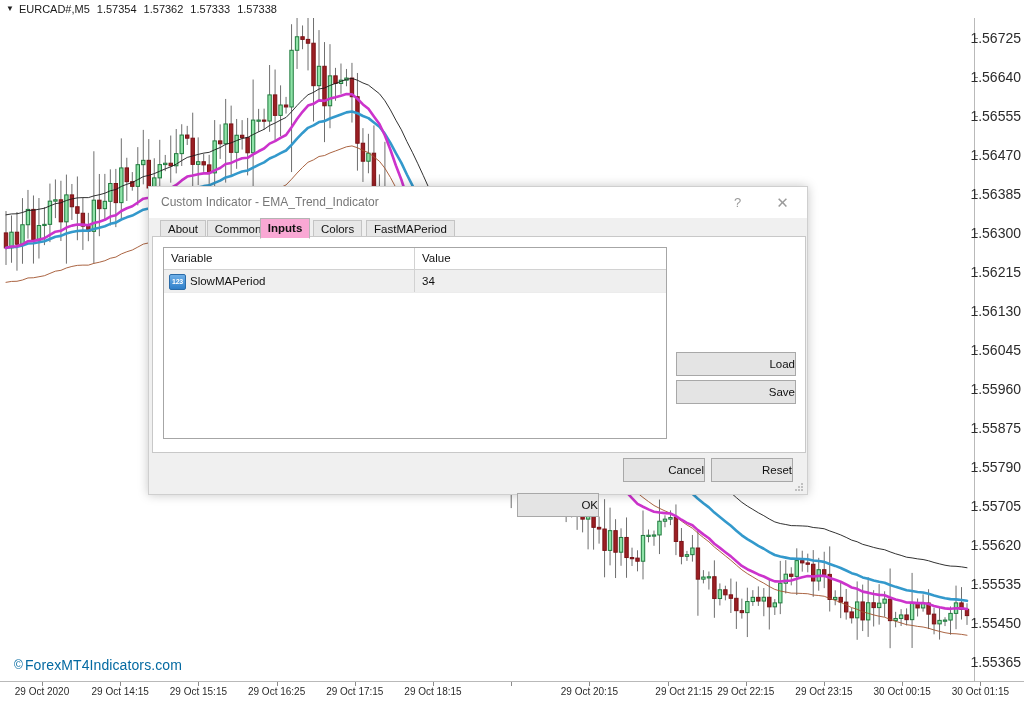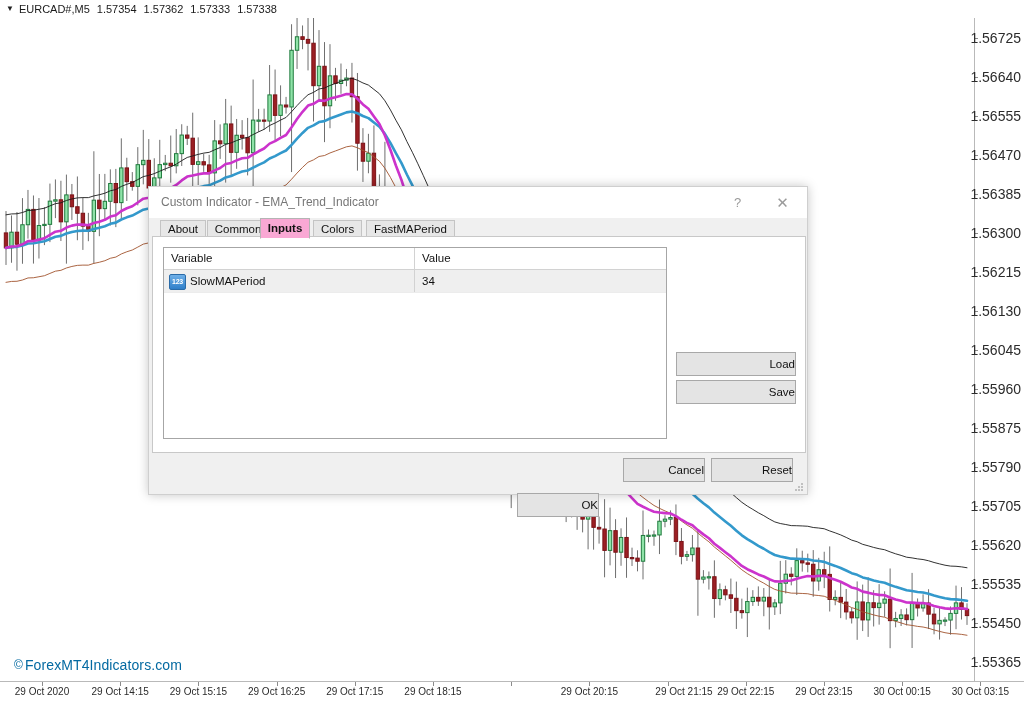--- a/index.html
+++ b/index.html
@@ -561,21 +561,21 @@
       <div class="tl" style="left: 589.4px;">29 Oct 20:15</div>
       <div class="tick" style="left: 667.6px;"></div>
       <div class="tl" style="left: 684px;">29 Oct 21:15</div>
       <div class="tick" style="left: 745.8px;"></div>
       <div class="tl" style="left: 745.8px;">29 Oct 22:15</div>
       <div class="tick" style="left: 824px;"></div>
       <div class="tl" style="left: 824px;">29 Oct 23:15</div>
       <div class="tick" style="left: 902.2px;"></div>
       <div class="tl" style="left: 902.2px;">30 Oct 00:15</div>
       <div class="tick" style="left: 980.4px;"></div>
-      <div class="tl" style="left: 980.4px;">30 Oct 03:15</div>
+      <div class="tl" style="left: 980.4px;">30 Oct 01:15</div>
     </div>
 
   <div id="watermark"><span class="c">©</span><span>ForexMT4Indicators.com</span></div>
 </div>
 
 <div id="indicator-dialog">
 
   <div id="dlg-titlebar">
     <div id="dlg-title">Custom Indicator - EMA_Trend_Indicator</div>
     <div class="tb-btn" id="dlg-help">?</div>

